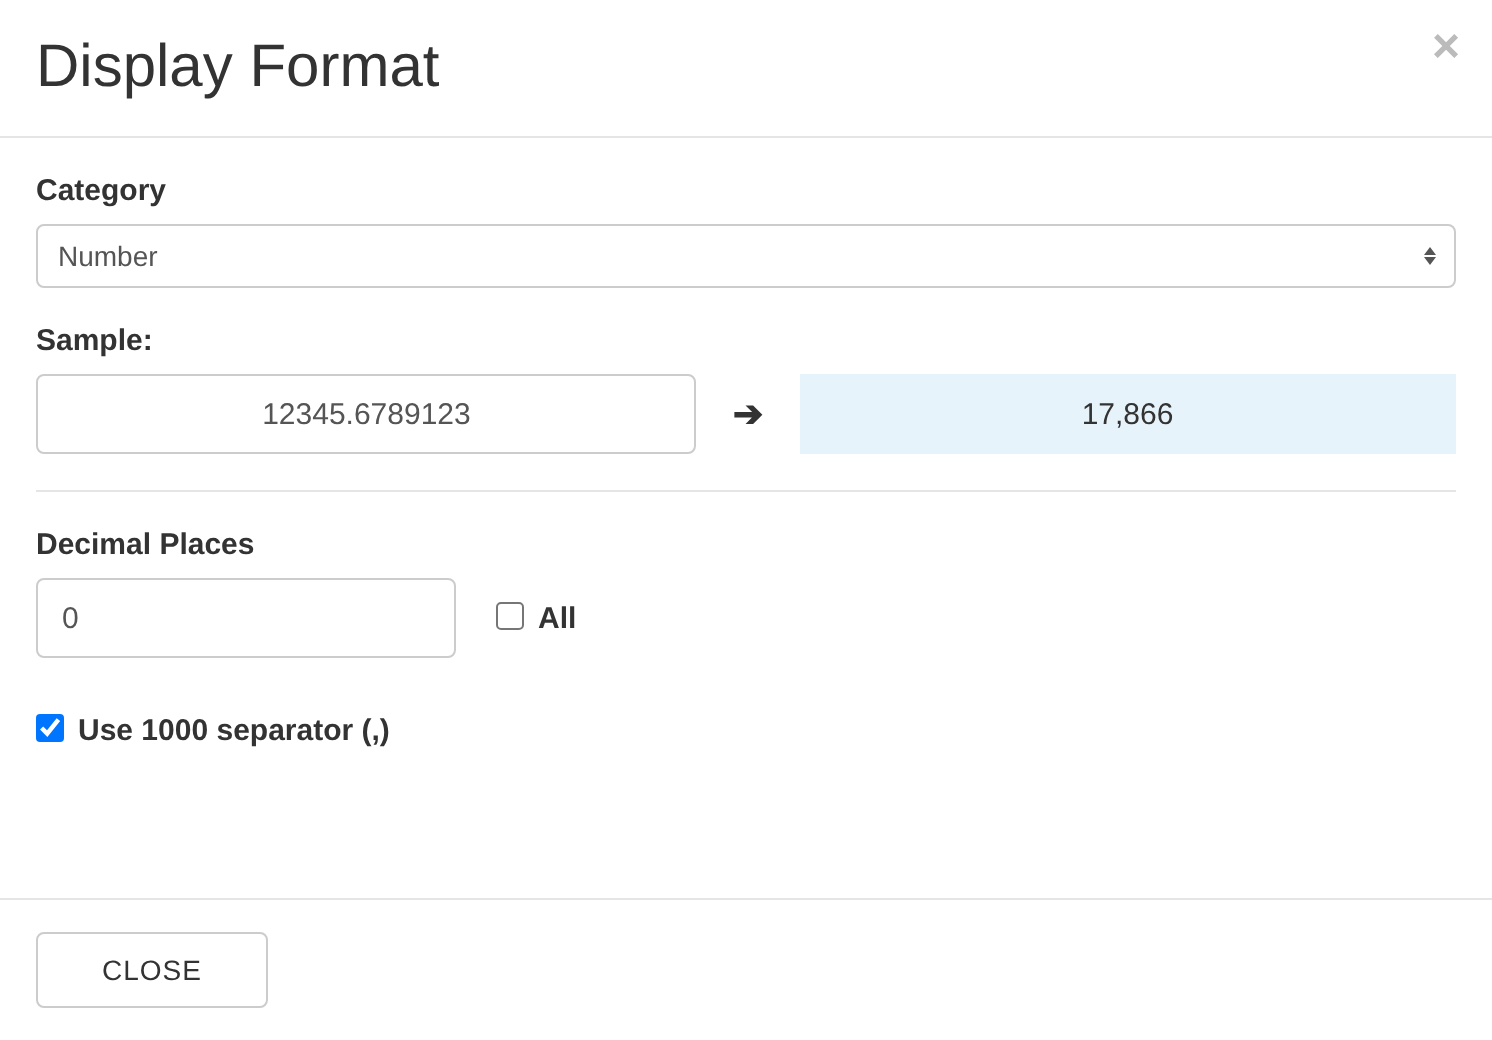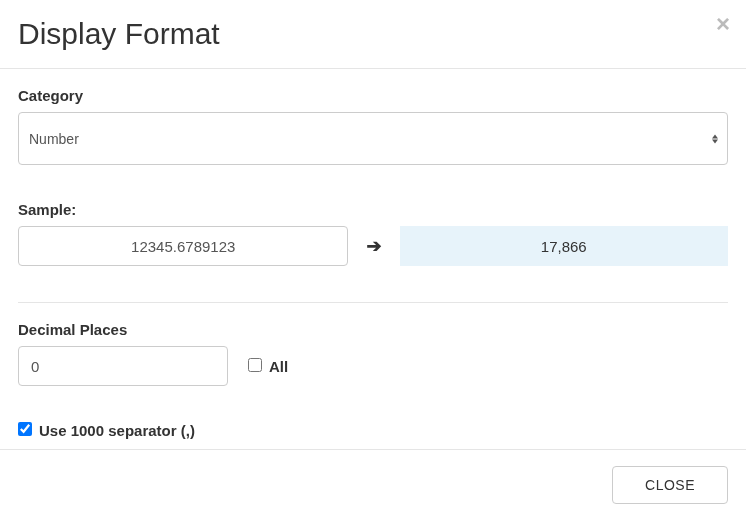--- a/index.html
+++ b/index.html
@@ -34,36 +34,36 @@
       background: none;
       border: none;
       cursor: pointer;
       line-height: 1;
       font-weight: bold;
     }
     .modal-body {
       padding: 18px 18px 20px 18px;
     }
     .form-group {
-      margin-bottom: 36px;
+      margin-bottom: 18px;
     }
     .form-label {
       display: block;
       font-size: 15px;
       font-weight: 600;
       color: #333;
       margin-bottom: 8px;
     }
     .select-wrapper {
       position: relative;
       width: 100%;
     }
     .form-select {
       width: 100%;
-      height: 53px;
+      height: 32px;
       padding: 6px 28px 6px 10px;
       font-size: 14px;
       border: 1px solid #ccc;
       border-radius: 4px;
       background: #fff;
       appearance: none;
       -webkit-appearance: none;
       color: #555;
       cursor: pointer;
     }
@@ -164,21 +164,20 @@
       margin-top: 28px;
     }
     .modal-footer {
       position: absolute;
       bottom: 0;
       left: 0;
       right: 0;
       padding: 16px 18px;
       border-top: 1px solid #e5e5e5;
       display: flex;
-      justify-content: flex-end;
       gap: 10px;
       background: #fff;
     }
     .btn {
       height: 38px;
       padding: 0 18px;
       font-size: 14px;
       font-weight: 400;
       letter-spacing: 0.5px;
       border-radius: 4px;

